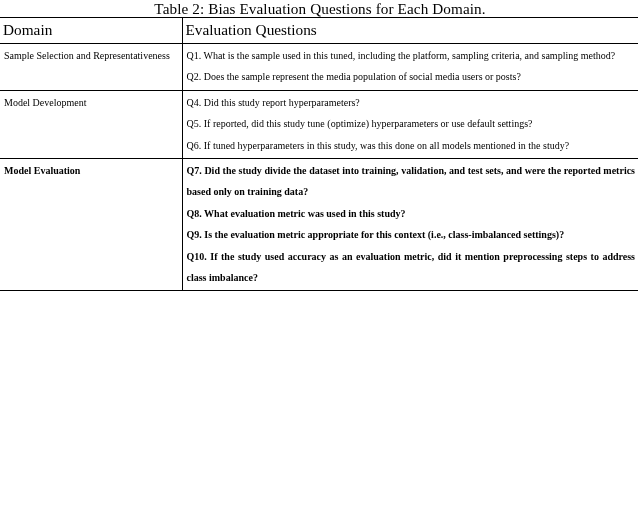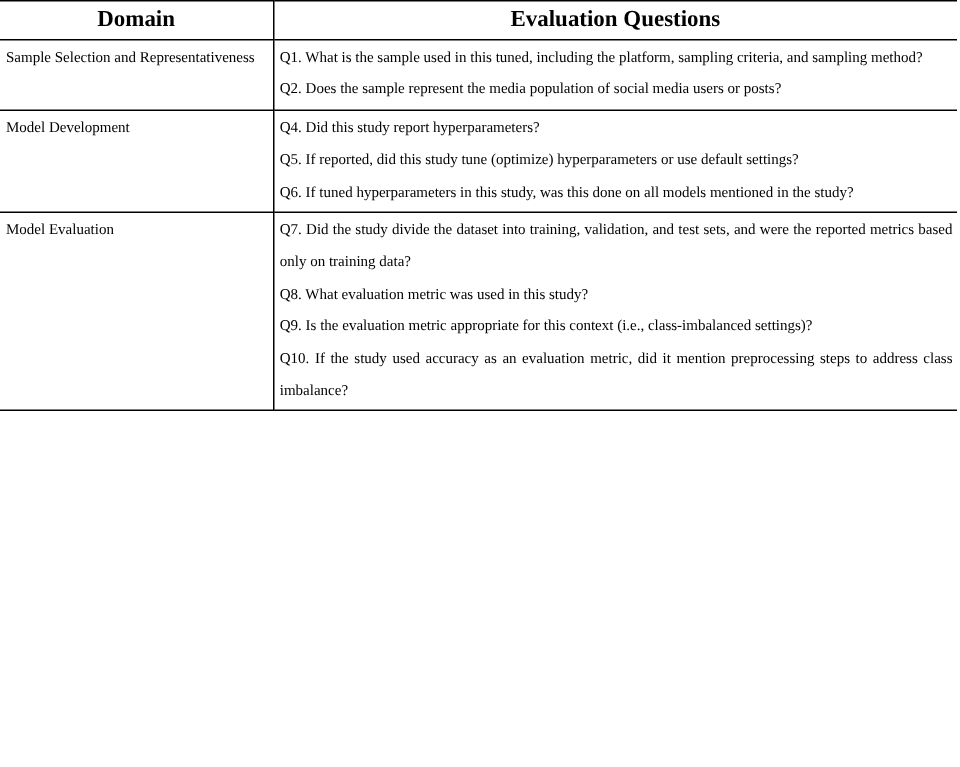--- a/index.html
+++ b/index.html
@@ -40,41 +40,42 @@
     table-layout: fixed;
   }
 
   table.bias-table col.c-domain { width: 182px; }
   table.bias-table col.c-questions { width: 456px; }
 
   
   table.bias-table thead tr.head-row > th {
     border-top: 1.3px solid #000;
     border-bottom: 1.3px solid #000;
-    font-weight: bold;
+    font-weight: normal;
     font-size: 15.3px;
     line-height: 20px;
     padding: 2px 3px 3px 3px;
-    text-align: center;
+    text-align: left;
     vertical-align: top;
   }
 
   table.bias-table th.col-domain-head {
     border-right: 1.1px solid #000;
   }
 
   table.bias-table tbody tr.body-row > td {
     border-bottom: 1.1px solid #000;
     vertical-align: top;
     font-size: 10px;
     line-height: 21.4px;
     padding: 1px 3px 2px 4px;
   }
   table.bias-table tbody tr.body-row:last-child > td {
     border-bottom: 1.3px solid #000;
+    font-weight: bold;
   }
 
   table.bias-table td.cell-domain {
     border-right: 1.1px solid #000;
     text-align: justify;
     text-align-last: left;
     hyphens: none;
     padding-right: 4px;
   }
 
@@ -95,20 +96,21 @@
     display: block;
     text-align: justify;
     text-align-last: left;
   }
 </style>
 </head>
 <body>
 
 <div id="page">
 
+  <div class="caption">Table 2: Bias Evaluation Questions for Each Domain.</div>
 
   <table class="bias-table">
     <colgroup>
       <col class="c-domain">
       <col class="c-questions">
     </colgroup>
     <thead>
       <tr class="head-row">
         <th class="col-domain-head">Domain</th>
         <th class="col-questions-head">Evaluation Questions</th>

